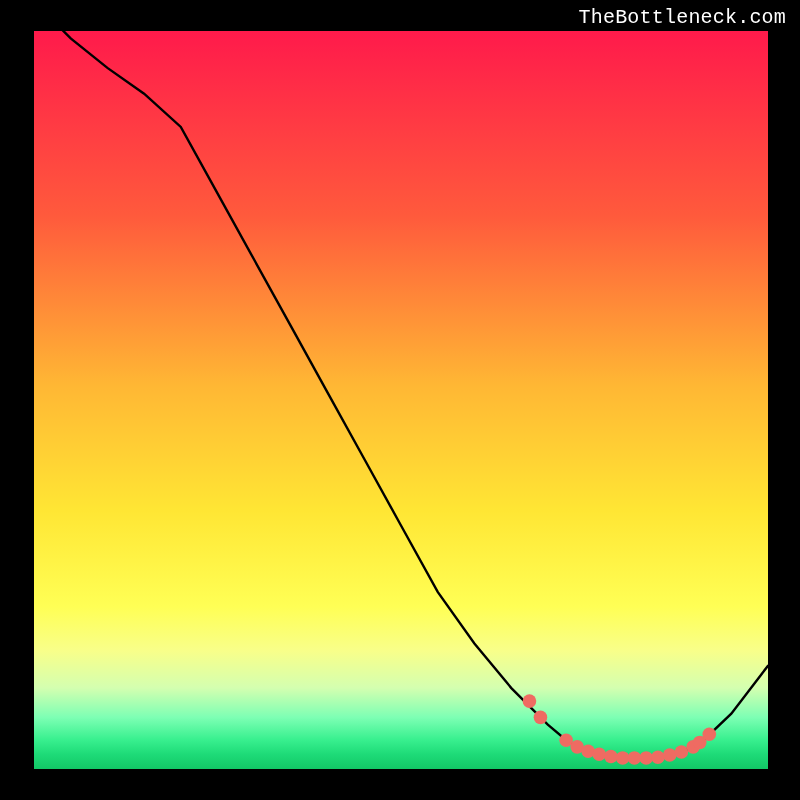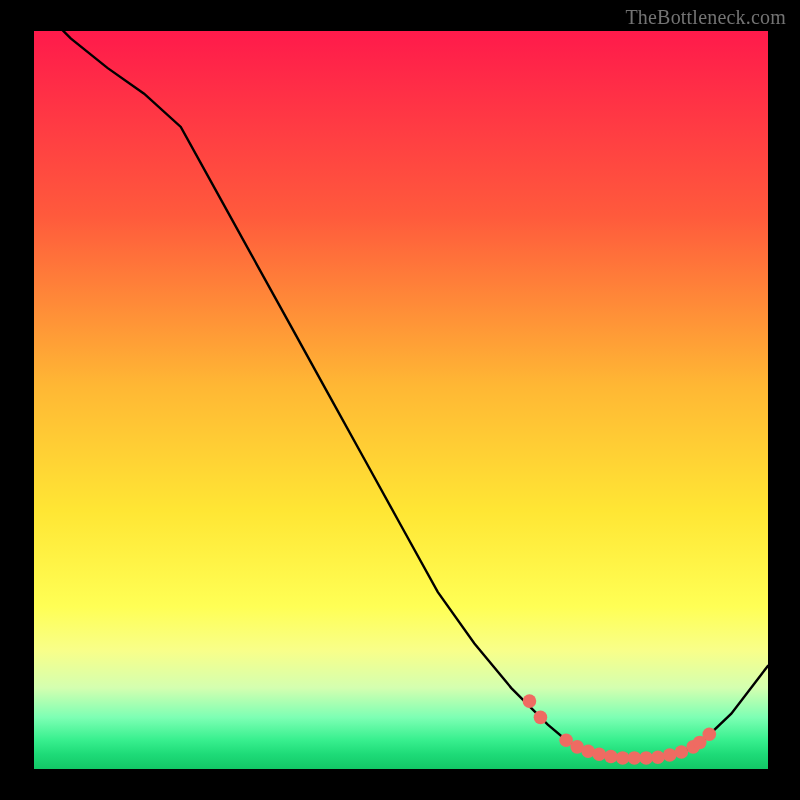--- a/index.html
+++ b/index.html
@@ -37,23 +37,23 @@
     );
   }
   .svg-layer {
     position: absolute;
     inset: 0;
   }
   .watermark {
     position: absolute;
     top: 6px;
     right: 14px;
-    font-family: Liberation Serif, serif;
+    font-family: Liberation Mono, monospace;
     font-size: 20px;
-    color: #737373;
+    color: #ffffff;
     letter-spacing: 0.2px;
   }
 </style>
 </head>
 <body>
 
 <div class="frame">
   <div class="watermark">TheBottleneck.com</div>
 
   <div class="plot-area">

